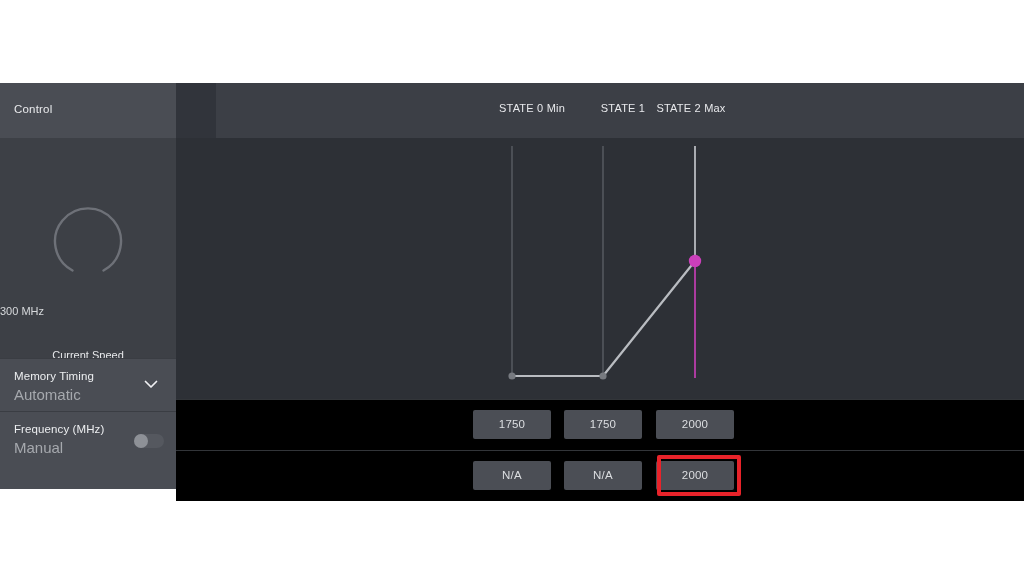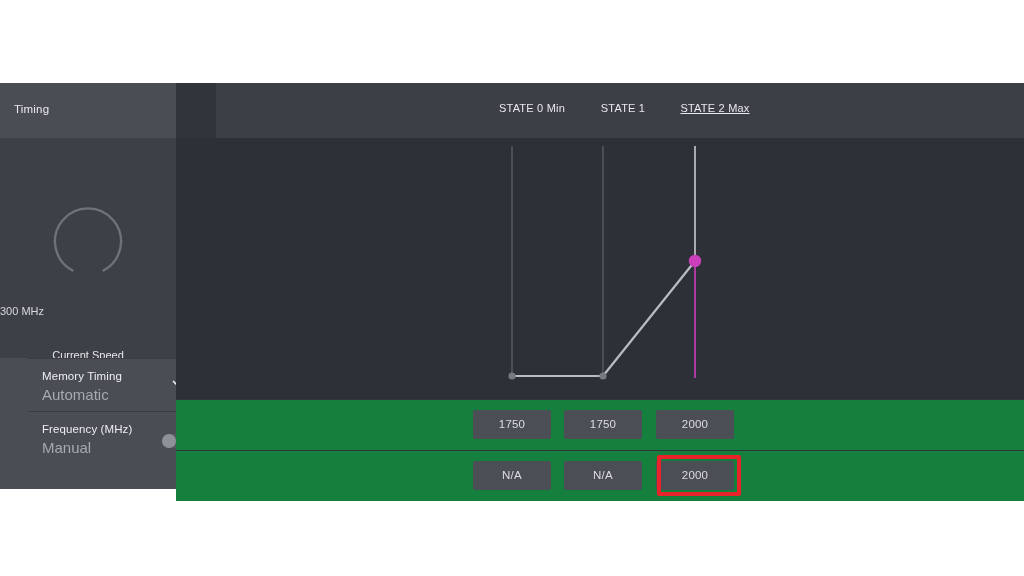--- a/index.html
+++ b/index.html
@@ -90,21 +90,20 @@
     color: #e6e7ea;
   }
 
   .side-row {
     position: absolute;
     left: 0;
     width: 176px;
     background: #4a4d54;
     border-top: 1px solid #3a3d43;
     box-sizing: border-box;
-    margin-left: 28px;
   }
   .side-row.r1 { top: 275px;  height: 53px; }
   .side-row.r2 { top: 328px;  height: 51px; }
   .side-row.r3 { top: 379px;  height: 51px; }
 
   .row-title {
     position: absolute;
     left: 14px;
     top: 11px;
     font-size: 11.5px;
@@ -168,37 +167,37 @@
   .state-head {
     position: absolute;
     top: 19px;
     font-size: 11px;
     color: #e8e9ec;
     text-align: center;
     letter-spacing: .2px;
   }
   .state-head.s0 { left: 258px; width: 116px; }
   .state-head.s1 { left: 349px; width: 116px; }
-  .state-head.s2 { left: 441px; width: 116px; text-decoration: underline; }
+  .state-head.s2 { left: 417px; width: 116px; }
 
   .graph-area {
     position: absolute;
     left: 0;
     top: 55px;
     width: 848px;
     height: 261px;
     background: #2d3036;
     overflow: hidden;
   }
 
   .val-row {
     position: absolute;
     left: 0;
     width: 848px;
-    background: #15803d;
+    background: #000000;
     border-top: 1px solid #323539;
     box-sizing: border-box;
   }
   .val-row.v1 { top: 316px; height: 51px; }
   .val-row.v2 { top: 367px; height: 51px; }
 
   .field {
     position: absolute;
     top: 10px;
     width: 78px;
@@ -230,21 +229,21 @@
 </head>
 <body>
 
 <div id="stage">
 
   <div id="panel">
 
     <div id="sidebar">
 
       <div class="side-header">
-        <div class="side-header-label">Timing</div>
+        <div class="side-header-label">Control</div>
       </div>
 
       <div class="gauge-block">
         <svg class="gauge-ring" viewBox="0 0 78 78">
           <path d="M 23.5 70.5 A 33 33 0 1 1 54.5 70.5" fill="none" stroke="#6e7178" stroke-width="2.4" stroke-linecap="round"></path>
         </svg>
         <div class="gauge-value">300 MHz</div>
         <div class="gauge-caption">Current Speed</div>
       </div>
 

